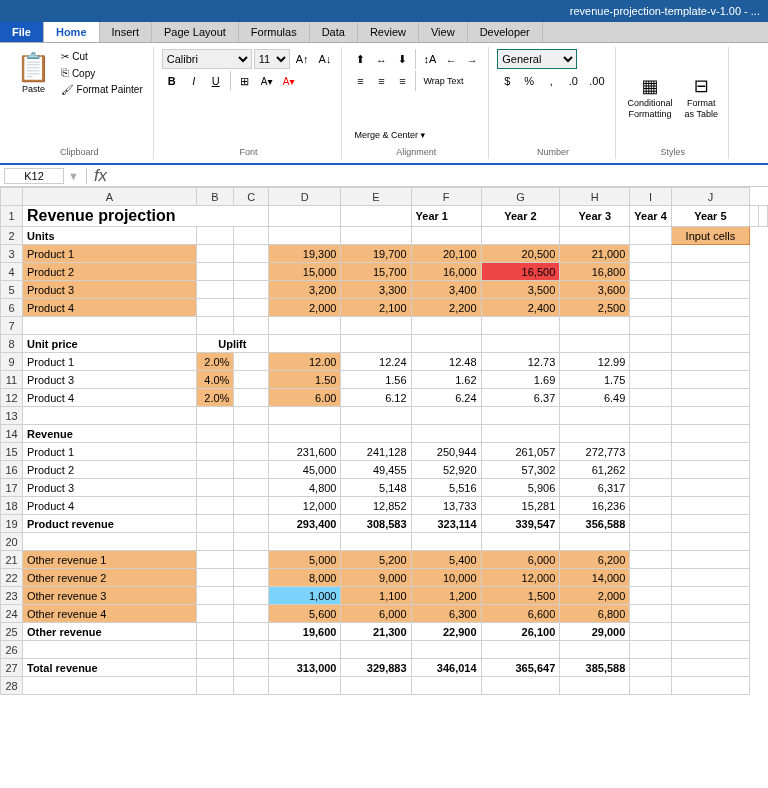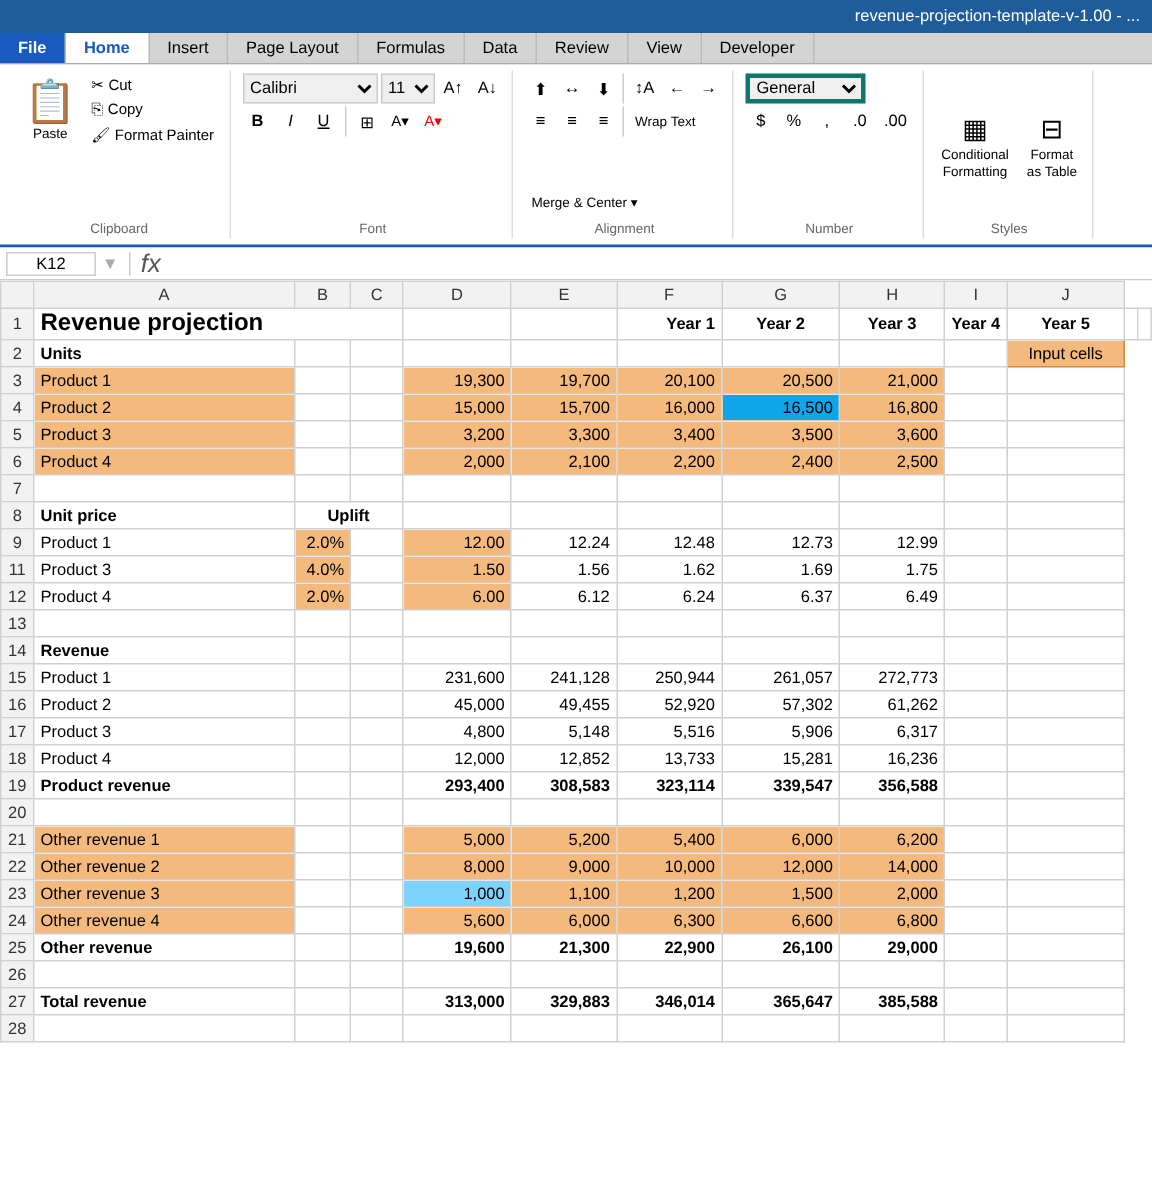--- a/index.html
+++ b/index.html
@@ -202,21 +202,21 @@
       align-items: center;
       cursor: pointer;
       padding: 2px 4px;
       font-size: 9px;
     }
 
     .number-format-select {
       width: 80px;
       height: 20px;
       font-size: 11px;
-      border: 3px solid #0f766e;
+      border: 1px solid #0f766e;
     }
   </style>
 </head>
 <body>
 
 <div class="title-bar">
   <span>revenue-projection-template-v-1.00 - ...</span>
 </div>
 
 <div class="ribbon-tabs">
@@ -375,21 +375,21 @@
         <th class="col-header">I</th>
         <th class="col-header">J</th>
       </tr>
     </thead>
     <tbody id="sheet-body">
     <tr>
           <th class="row-header">1</th>
           <td class="cell" colspan="3" style="font-size: 16px; font-weight: bold;">Revenue projection</td>
           <td class="cell"></td>
           <td class="cell"></td>
-          <td class="cell" style="text-align: right; font-weight: bold;">Year 1</td>
+          <td class="cell" style="text-align: left; font-weight: bold;">Year 1</td>
           <td class="cell" style="text-align: center; font-weight: bold;">Year 2</td>
           <td class="cell" style="text-align: center; font-weight: bold;">Year 3</td>
           <td class="cell" style="text-align: center; font-weight: bold;">Year 4</td>
           <td class="cell" style="text-align: center; font-weight: bold;">Year 5</td>
           <td class="cell"></td>
           <td class="cell"></td>
         </tr>
         <tr>
           <th class="row-header">2</th>
           <td class="cell" style="font-weight: bold;">Units</td>
@@ -417,21 +417,21 @@
           <td class="cell"></td>
         </tr>
         <tr>
           <th class="row-header">4</th>
           <td class="cell" style="background: rgb(244, 185, 124);">Product 2</td>
           <td class="cell"></td>
           <td class="cell"></td>
           <td class="cell" style="background: rgb(244, 185, 124); text-align: right;">15,000</td>
           <td class="cell" style="background: rgb(244, 185, 124); text-align: right;">15,700</td>
           <td class="cell" style="background: rgb(244, 185, 124); text-align: right;">16,000</td>
-          <td class="cell" style="background: #0ea5e9; text-align: right; padding-left: 40px;">16,500</td>
+          <td class="cell" style="background: #ef4444; text-align: right; padding-left: 40px;">16,500</td>
           <td class="cell" style="background: rgb(244, 185, 124); text-align: right;">16,800</td>
           <td class="cell"></td>
           <td class="cell"></td>
         </tr>
         <tr>
           <th class="row-header">5</th>
           <td class="cell" style="background: rgb(244, 185, 124);">Product 3</td>
           <td class="cell"></td>
           <td class="cell"></td>
           <td class="cell" style="background: rgb(244, 185, 124); text-align: right;">3,200</td>

